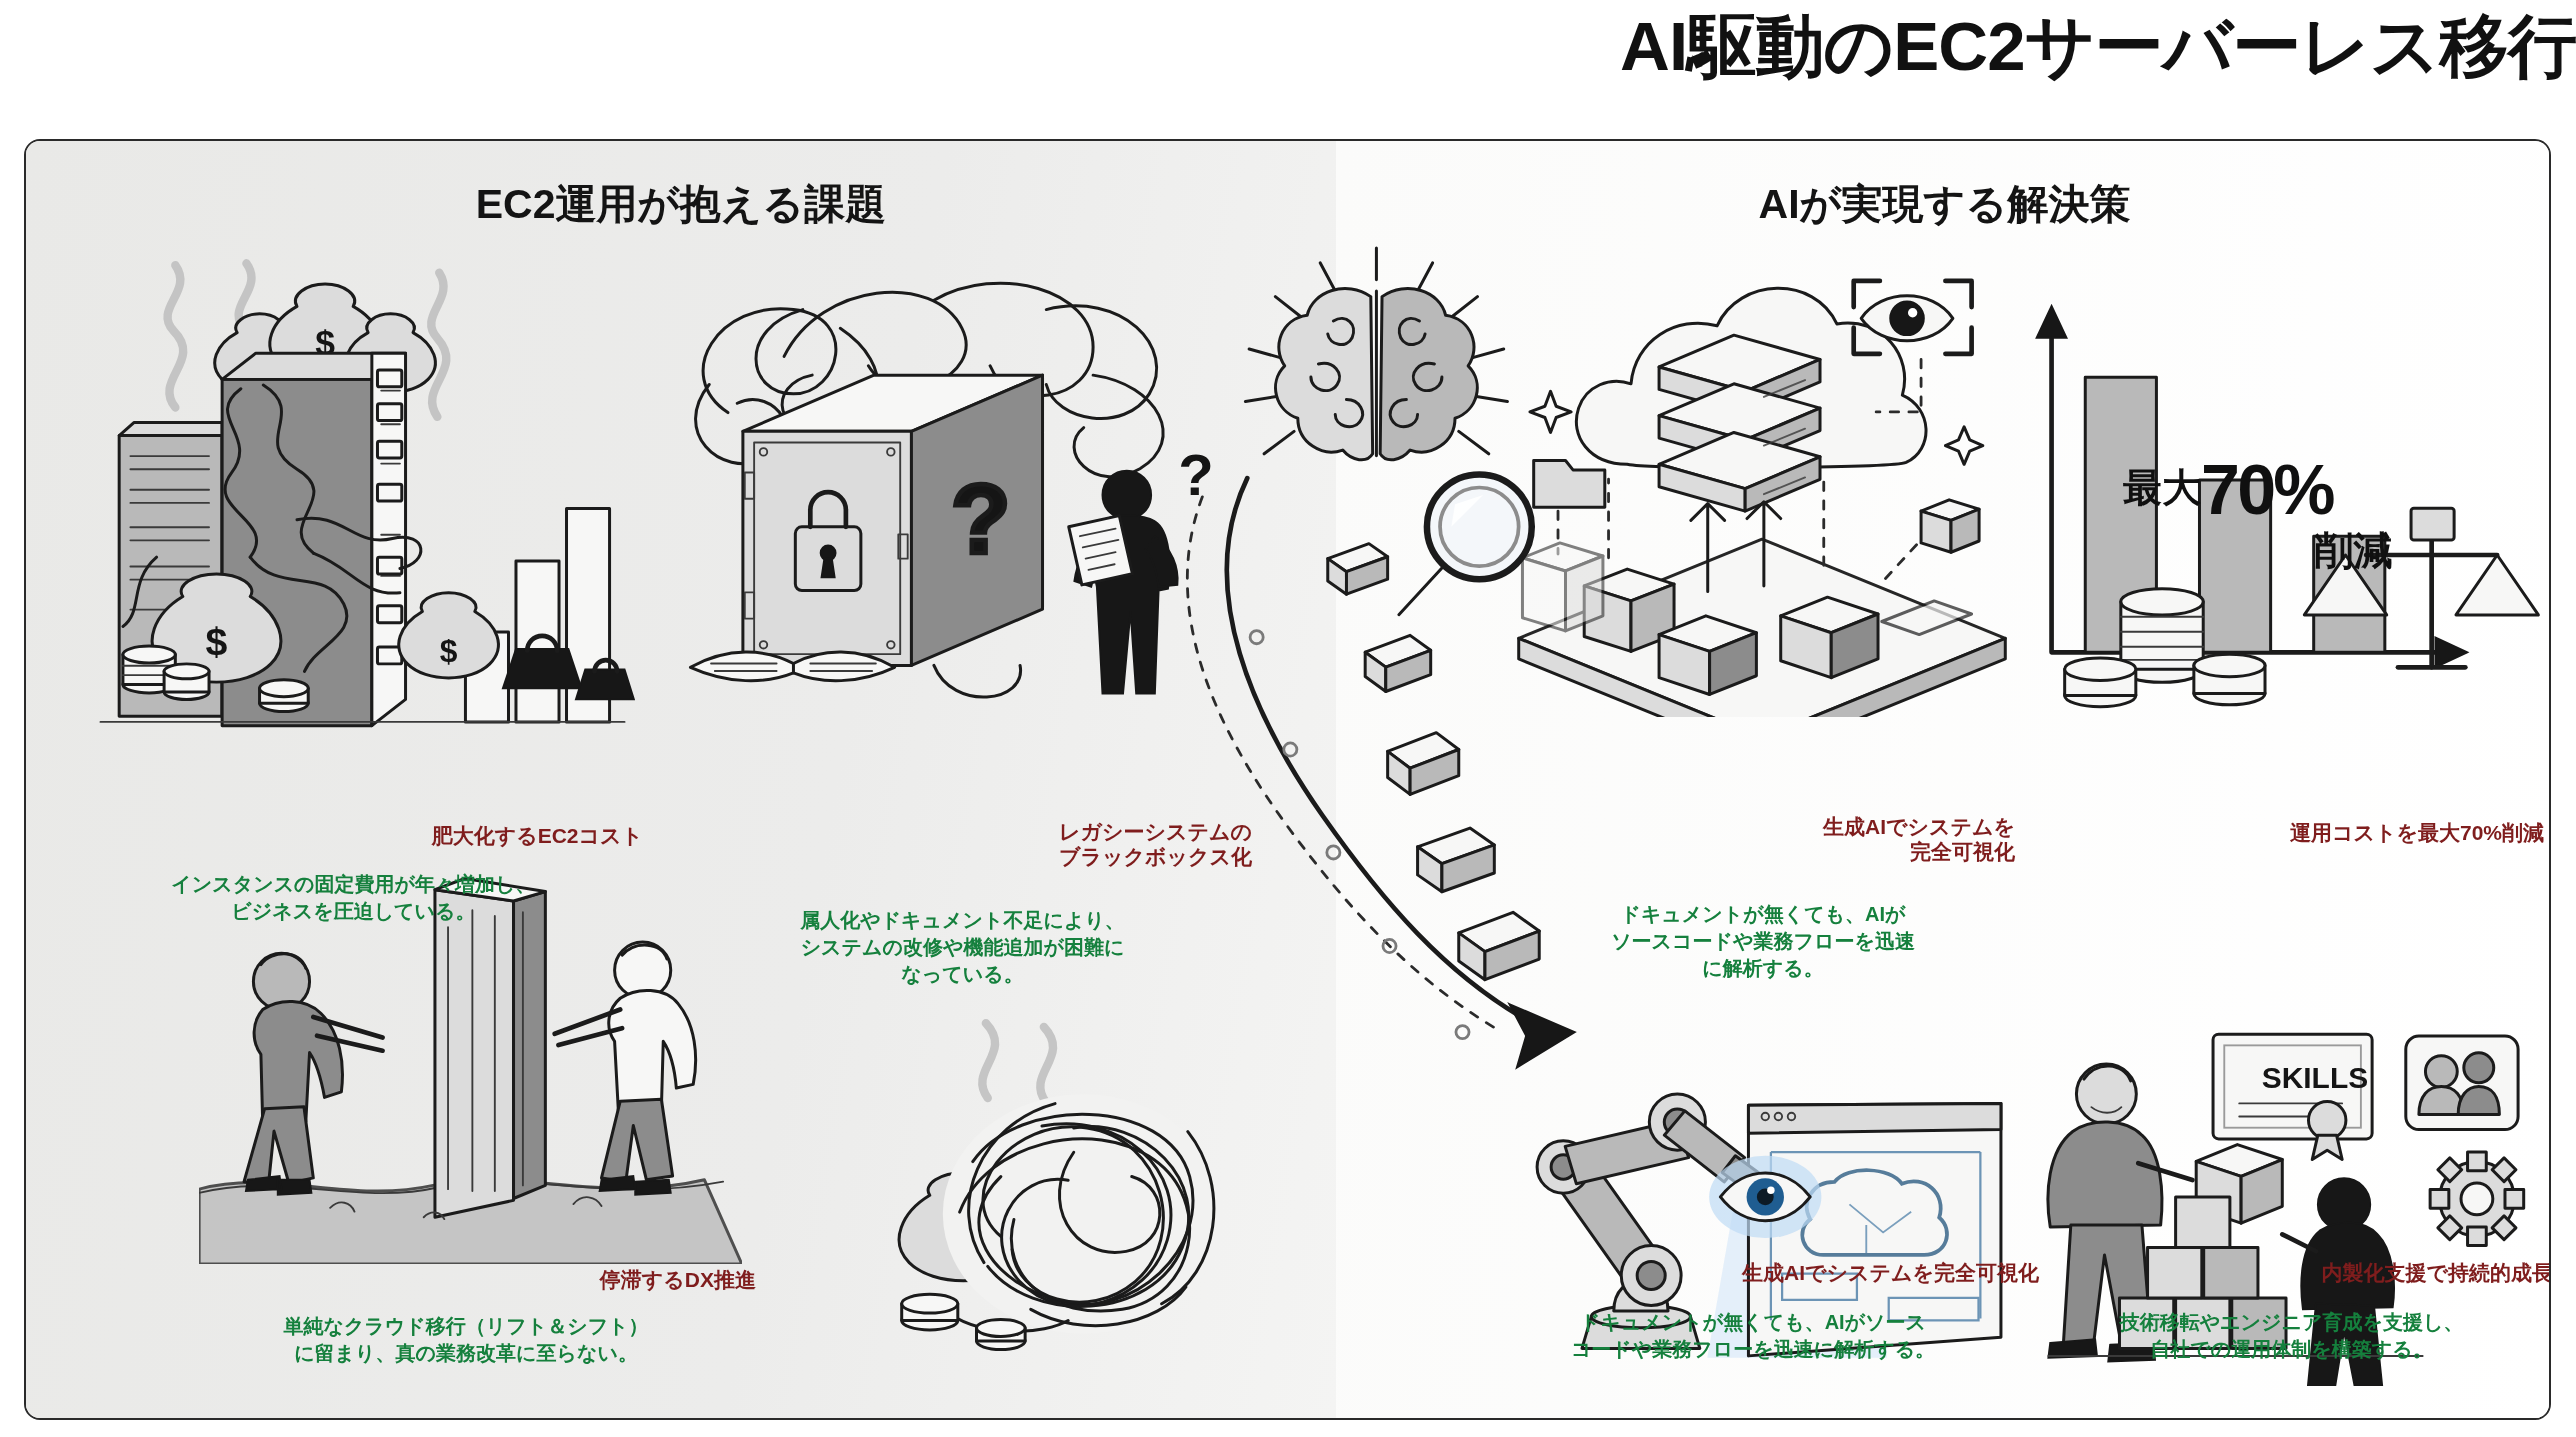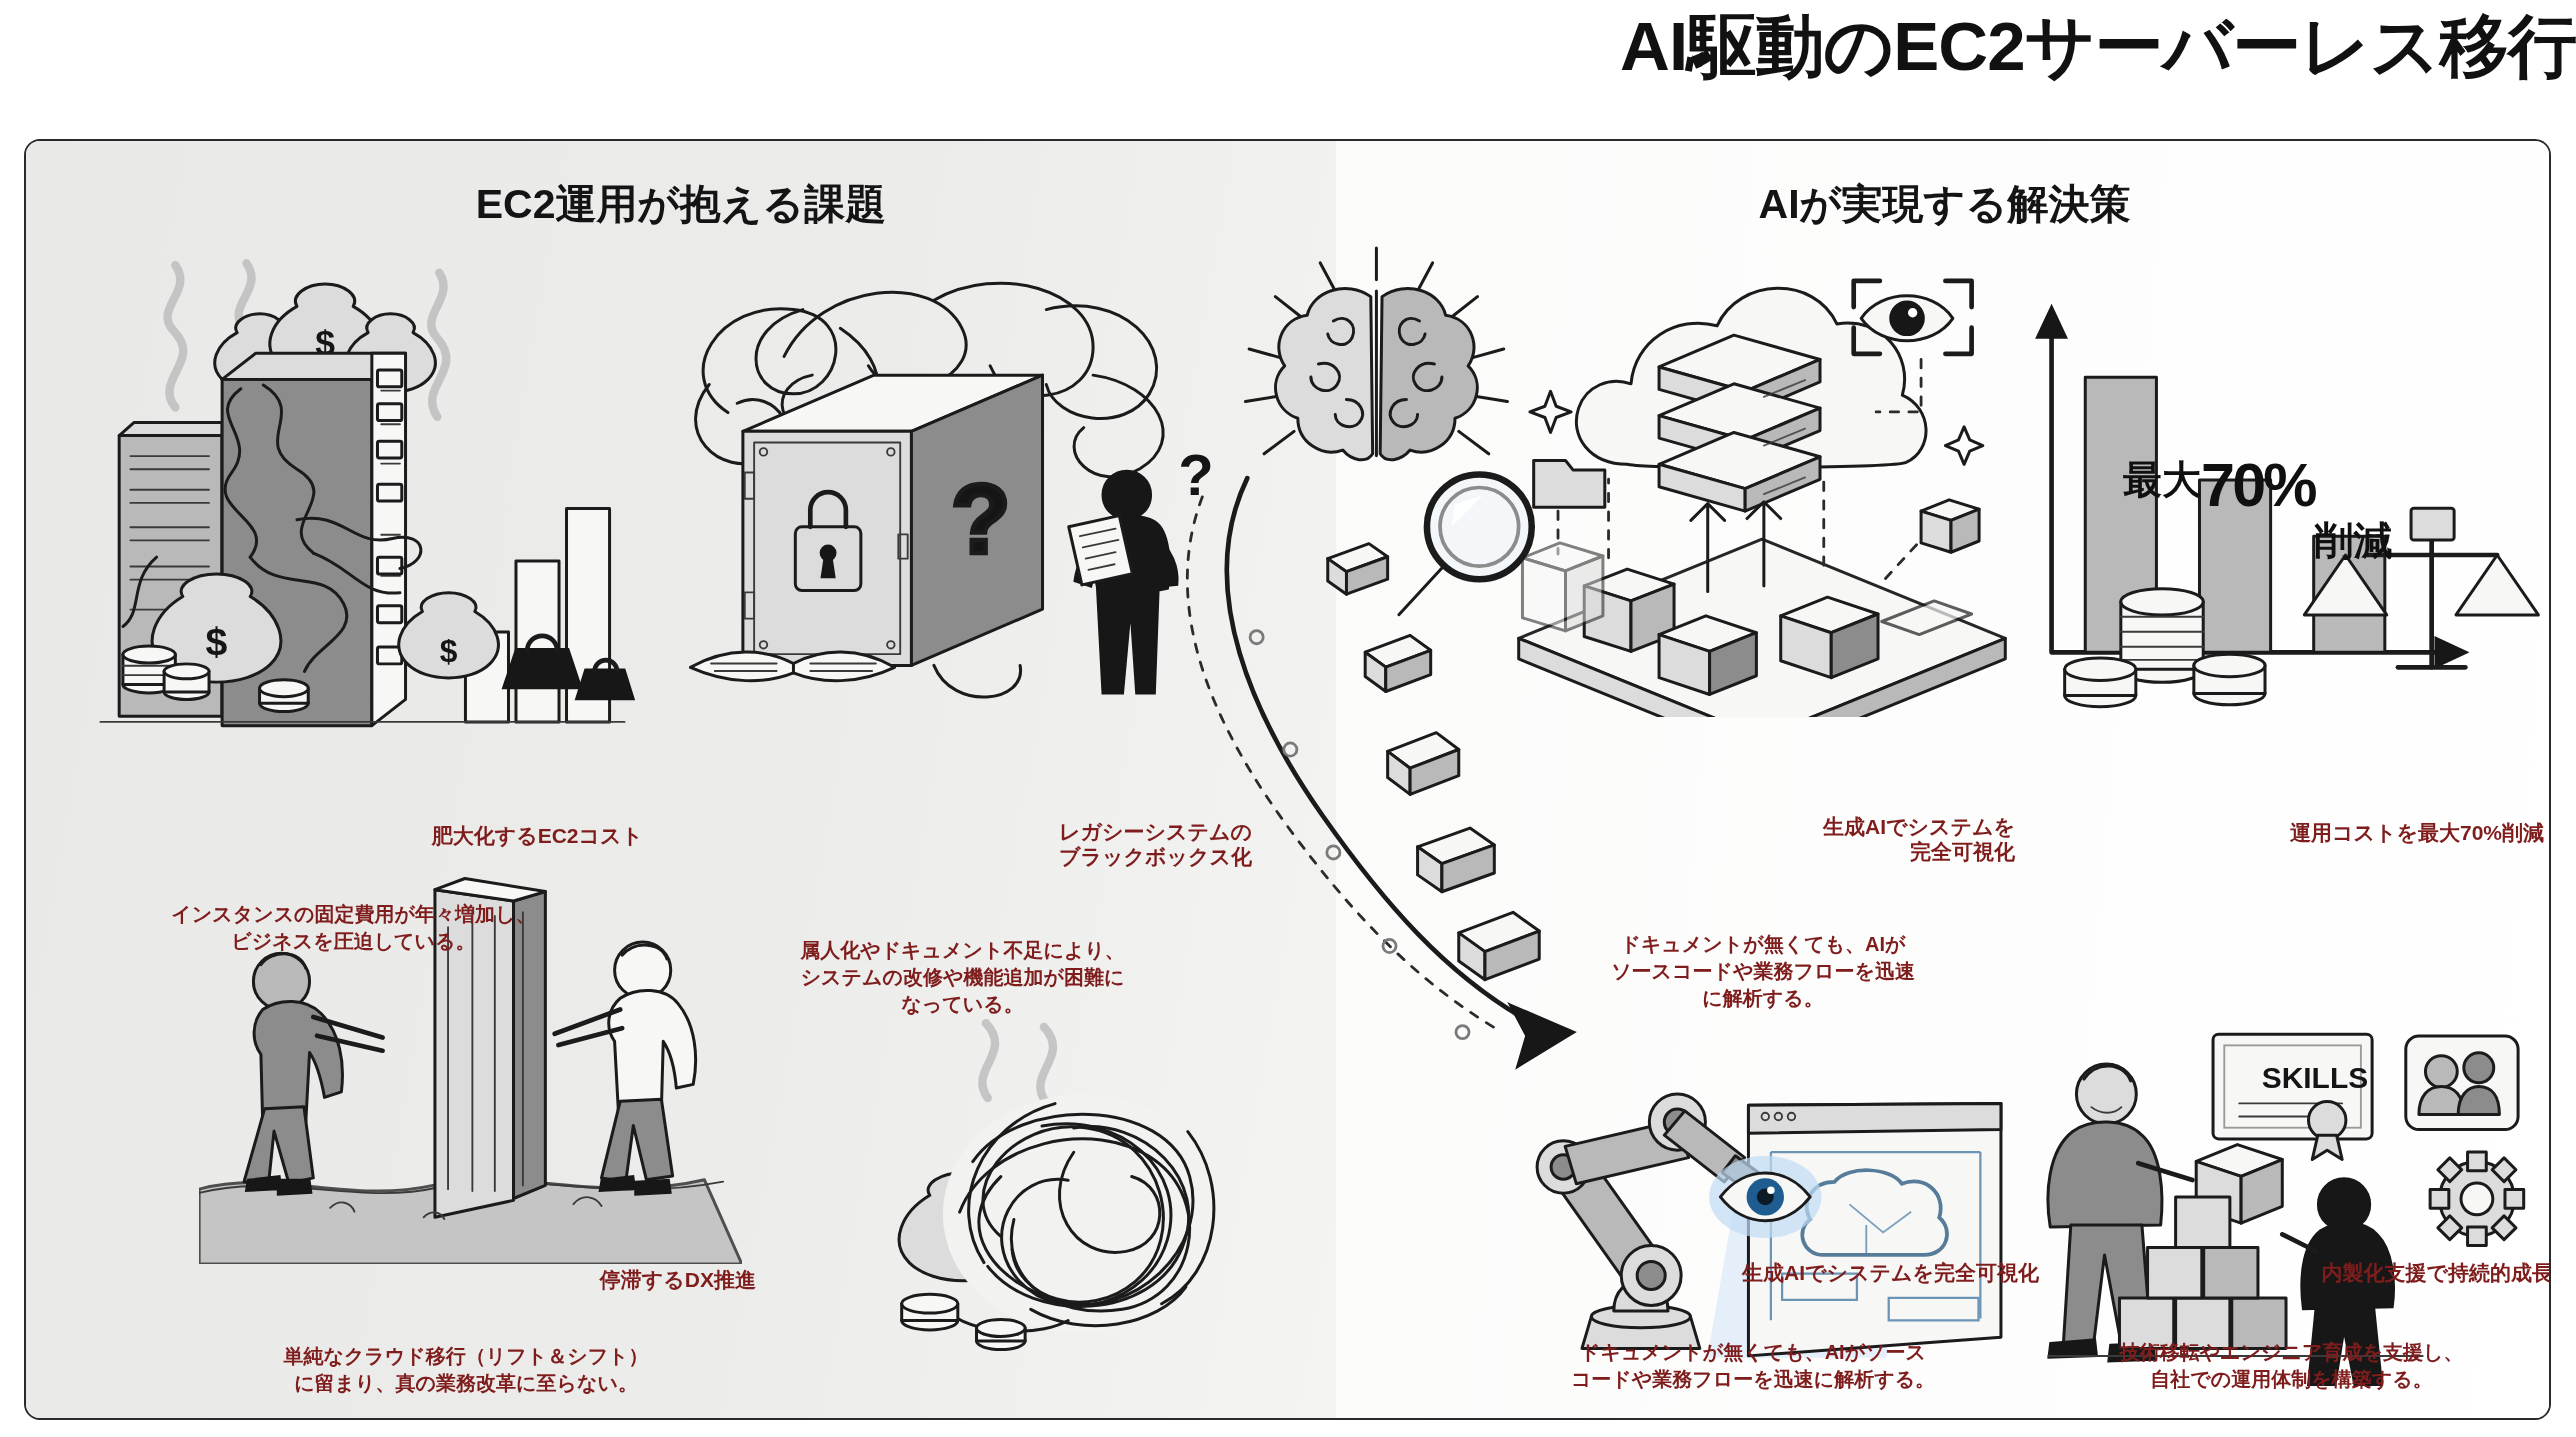--- a/index.html
+++ b/index.html
@@ -45,33 +45,32 @@
   #heading-right { top: 36px; left: 1310px; width: 1217px; }
 
   
   .card-title {
     position: absolute; text-align: right;
     font-size: 21px; font-weight: 900; color: #7f1d1d; line-height: 1.18;
     white-space: pre-line;
   }
   .card-desc {
     position: absolute; text-align: center;
-    font-size: 20px; font-weight: 700; color: #7f1d1d; line-height: 1.34;
+    font-size: 20px; font-weight: 700; color: #15803d; line-height: 1.34;
     white-space: pre-line;
-    margin-top: 30px;
   }
 
   
   .callout {
     position: absolute; left: 2097px; top: 309px; width: 412px;
     text-align: left; color: #101010;
   }
   .callout .l1 { font-size: 0; white-space: nowrap; }
   .callout .pre { font-size: 39px; font-weight: 900; vertical-align: 13px; }
-  .callout .big { font-size: 61px; font-weight: 900; letter-spacing: -2.8px; }
+  .callout .big { font-size: 70px; font-weight: 900; letter-spacing: -2.8px; }
   .callout .l2 { font-size: 39px; font-weight: 900; text-align: center; width: 281px; margin-left: 90px; margin-top: -5.6px;}
 
   
   .ill { position: absolute; }
   .ink     { fill: none; stroke: #1b1b1b; stroke-width: 3.2; stroke-linecap: round; stroke-linejoin: round; }
   .ink-th  { fill: none; stroke: #1b1b1b; stroke-width: 5; stroke-linecap: round; stroke-linejoin: round; }
   .ink-thin{ fill: none; stroke: #3a3a3a; stroke-width: 2; stroke-linecap: round; stroke-linejoin: round; }
   .fillL { fill: #dcdcdc; stroke: #1b1b1b; stroke-width: 3.2; stroke-linejoin: round; }
   .fillM { fill: #b9b9b9; stroke: #1b1b1b; stroke-width: 3.2; stroke-linejoin: round; }
   .fillD { fill: #8c8c8c; stroke: #1b1b1b; stroke-width: 3.2; stroke-linejoin: round; }

